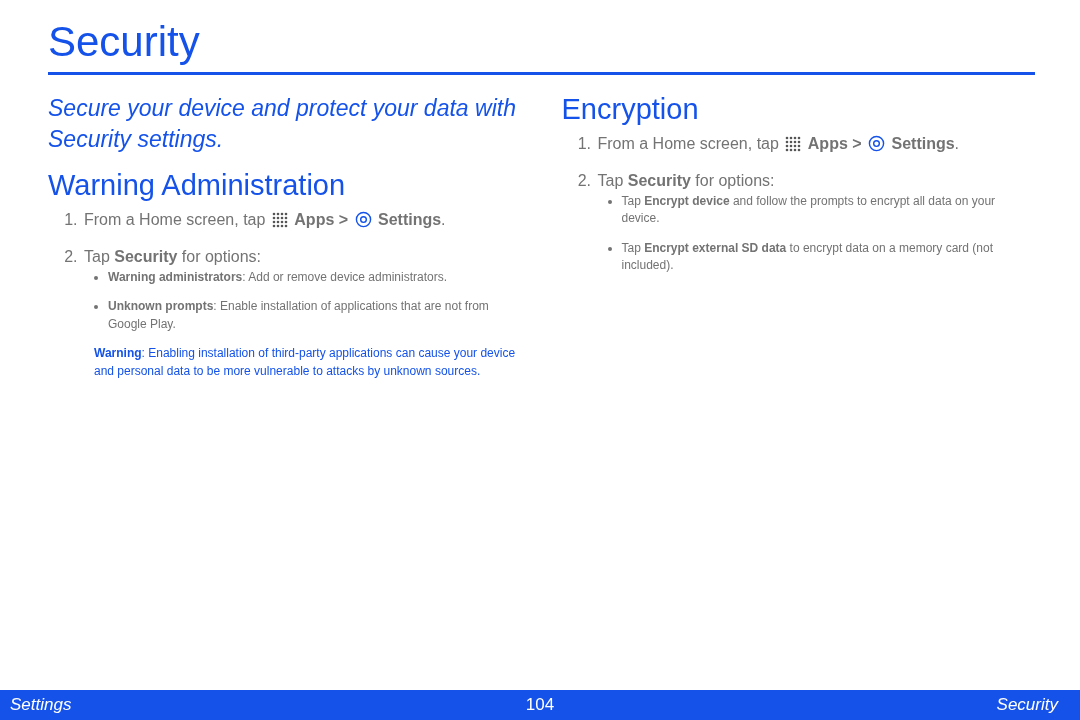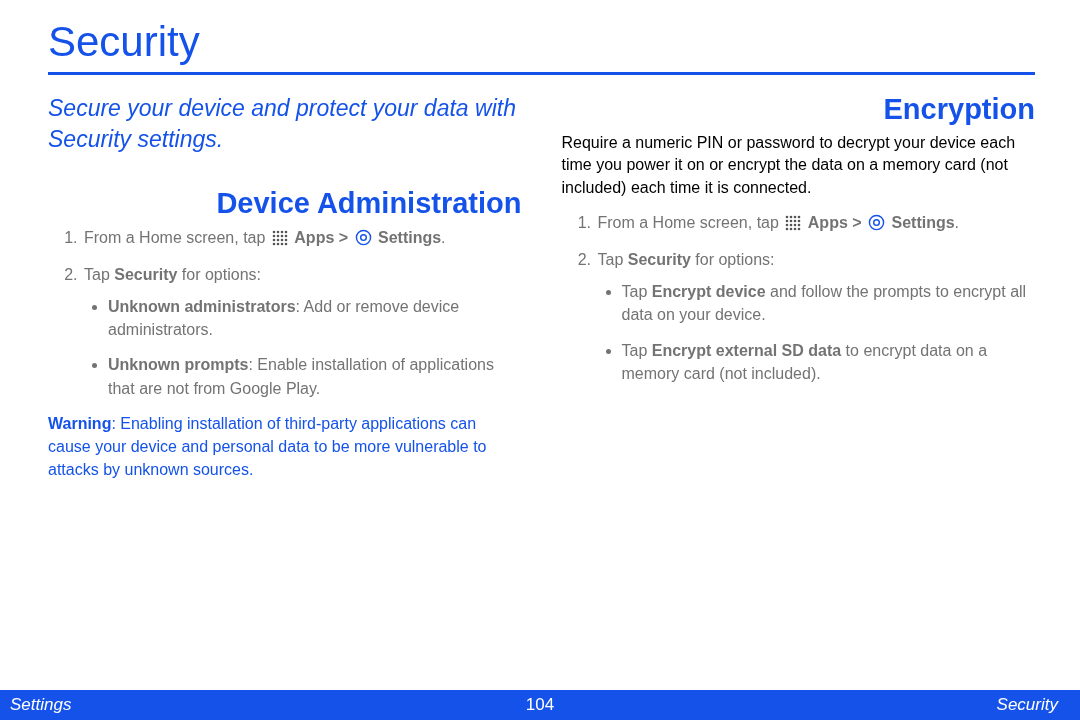--- a/index.html
+++ b/index.html
@@ -33,29 +33,28 @@
   .col {
     flex: 1;
     min-width: 0;
   }
   .subtitle {
     font-size: 23px;
     color: #1452e9;
     font-style: italic;
     font-weight: 400;
     line-height: 1.35;
-    margin-bottom: 32px;
+    margin-bottom: 14px;
   }
   .section-heading {
     font-size: 29px;
     color: #1452e9;
-    font-weight: 700;
+    font-weight: 400;
     margin-bottom: 6px;
     margin-top: 6px;
-    text-align: right;
   }
   .body-text {
     font-size: 16px;
     color: #000;
     line-height: 1.4;
     margin-bottom: 12px;
   }
   ol.steps {
     list-style: decimal;
     padding-left: 34px;
@@ -63,33 +62,33 @@
     color: #737373;
     line-height: 1.5;
   }
   ol.steps > li {
     margin-bottom: 10px;
     padding-left: 2px;
   }
   ul.bullets {
     list-style: disc;
     padding-left: 24px;
-    margin-top: 8px;
-    font-size: 16px;
+    font-size: 12px;
     line-height: 1.45;
   }
   ul.bullets > li {
     margin-bottom: 12px;
   }
   .b { font-weight: bold; }
   .warning {
     color: #1452e9;
-    font-size: 16px;
+    font-size: 12px;
     line-height: 1.45;
     margin-top: 6px;
+    margin-left: 46px;
   }
   .warning .b { color: #1452e9; }
   .icon-inline {
     display: inline-block;
     vertical-align: -3px;
     margin: 0 2px;
   }
   .footer {
     position: absolute;
     left: 0;
@@ -117,21 +116,21 @@
 
 <div class="page">
   <h1 class="page-title">Security</h1>
   <hr class="title-rule">
 
   <div class="columns">
 
     <div class="col">
       <p class="subtitle">Secure your device and protect your data with Security settings.</p>
 
-      <h2 class="section-heading">Device Administration</h2>
+      <h2 class="section-heading">Warning Administration</h2>
 
       <ol class="steps">
         <li>
           <span>From a Home screen, tap </span>
           <span class="icon-inline">
             <svg width="16" height="16" viewBox="0 0 16 16">
               <g fill="#555">
                 <circle cx="2" cy="2" r="1.3"></circle>
                   <circle cx="6" cy="2" r="1.3"></circle>
                   <circle cx="10" cy="2" r="1.3"></circle>
@@ -157,37 +156,36 @@
               <circle cx="12" cy="12" r="10" fill="none" stroke="#1452e9" stroke-width="2"></circle>
               <circle cx="12" cy="12" r="4" fill="none" stroke="#1452e9" stroke-width="2"></circle>
             </svg>
           </span>
           <span class="b">Settings</span><span>.</span>
         </li>
         <li>
           <span>Tap </span><span class="b">Security</span><span> for options:</span>
           <ul class="bullets">
             <li>
-              <span class="b">Unknown administrators</span><span>: Add or remove device administrators.</span>
+              <span class="b">Warning administrators</span><span>: Add or remove device administrators.</span>
             </li>
             <li>
               <span class="b">Unknown prompts</span><span>: Enable installation of applications that are not from Google Play.</span>
             </li>
           </ul>
         </li>
       </ol>
 
       <p class="warning">
         <span class="b">Warning</span><span>: Enabling installation of third-party applications can cause your device and personal data to be more vulnerable to attacks by unknown sources.</span>
       </p>
     </div>
 
     <div class="col">
       <h2 class="section-heading" style="margin-top:0">Encryption</h2>
-      <p class="body-text">Require a numeric PIN or password to decrypt your device each time you power it on or encrypt the data on a memory card (not included) each time it is connected.</p>
 
       <ol class="steps">
         <li>
           <span>From a Home screen, tap </span>
           <span class="icon-inline">
             <svg width="16" height="16" viewBox="0 0 16 16">
               <g fill="#555">
                 <circle cx="2" cy="2" r="1.3"></circle>
                   <circle cx="6" cy="2" r="1.3"></circle>
                   <circle cx="10" cy="2" r="1.3"></circle>

